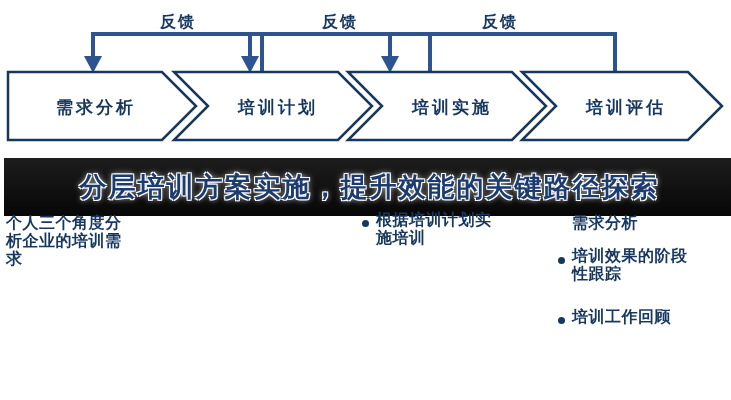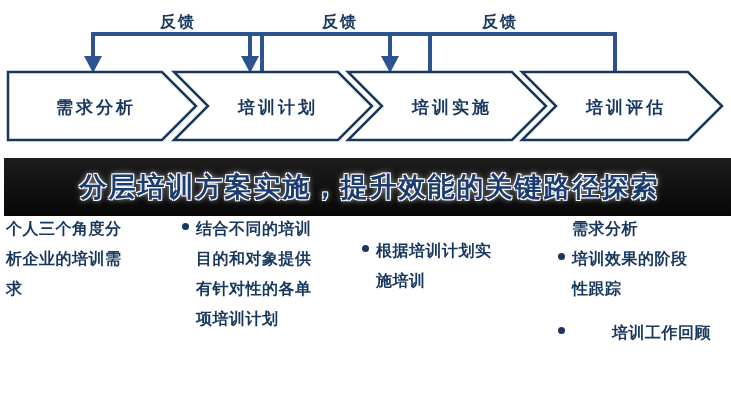--- a/index.html
+++ b/index.html
@@ -28,34 +28,34 @@
     display:flex;align-items:center;justify-content:center;
   }
   .banner-title{
     color:#1c3c70;font-size:27px;font-weight:bold;letter-spacing:2px;
     white-space:nowrap;
     text-shadow:-1px -1px 0 #ffffff,1px -1px 0 #ffffff,-1px 1px 0 #ffffff,
                  1px 1px 0 #ffffff,0 0 6px #f2f2f2;
   }
   
   .col{position:absolute;color:#17375E;font-size:16px;font-weight:600;}
-  .col .txt{width:120px;line-height:30px;letter-spacing:0.5px;}
+  .col .txt{width:120px;line-height:18px;letter-spacing:0.5px;}
   .item{display:flex;align-items:flex-start;}
   .item .dot{
     width:7px;height:7px;border-radius:50%;background:#17375E;
     margin:9px 7px 0 0;flex:0 0 auto;
   }
   .item.nobullet{padding-left:14px;}
   #col1{left:-8px;top:214px;}
   #col2{left:182px;top:214px;}
-  #col3{left:362px;top:236px;}
+  #col3{left:362px;top:211px;}
   #col4{left:558px;top:214px;}
   #col2 .item+.item{margin-top:2px;}
-  #col4 .item2{margin-top:0;}
-  #col4 .item3{margin-top:14px;gap:40px;}
+  #col4 .item2{margin-top:16px;font-family:Liberation Mono, monospace;}
+  #col4 .item3{margin-top:24px;}
 </style>
 </head>
 <body>
 
 <svg id="flow-svg" width="731" height="160" viewBox="0 0 731 160">
 
   <path class="fb-line" d="M262,72 L262,34 L93,34 L93,58"></path>
   <polygon class="fb-head" points="84,56 102,56 93,73"></polygon>
 
   <path class="fb-line" d="M430,72 L430,34 L250,34 L250,58"></path>
@@ -83,24 +83,20 @@
   <div class="banner-title">分层培训方案实施，提升效能的关键路径探索</div>
 </div>
 
 <div class="col" id="col1">
   <div class="item nobullet">
     <div class="txt">个人三个角度分析企业的培训需求</div>
   </div>
 </div>
 
 <div class="col" id="col2">
-  <div class="item">
-    <div class="dot"></div>
-    <div class="txt">结合不同的培训目的和对象提供有针对性的各单项培训计划</div>
-  </div>
 </div>
 
 <div class="col" id="col3">
   <div class="item">
     <div class="dot"></div>
     <div class="txt">根据培训计划实施培训</div>
   </div>
 </div>
 
 <div class="col" id="col4">

